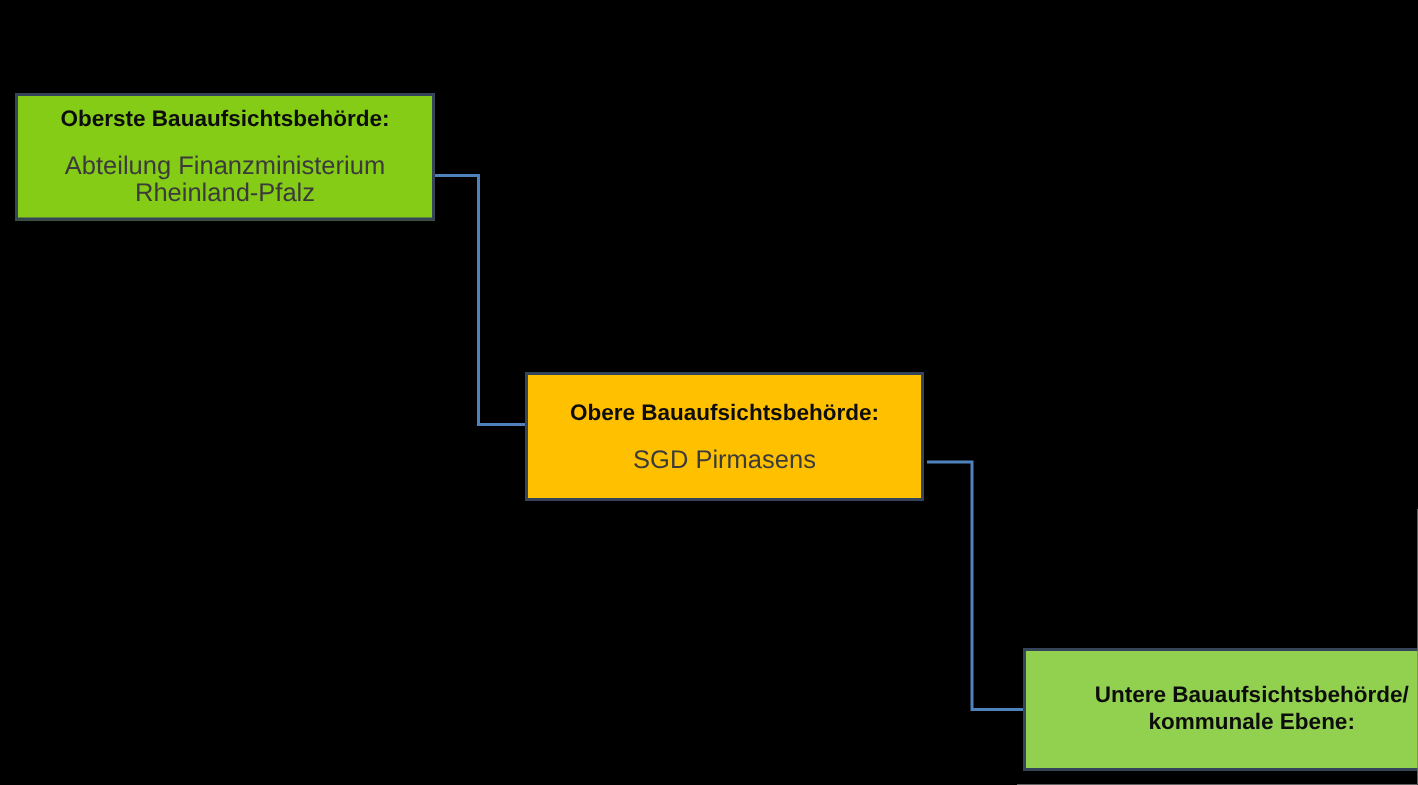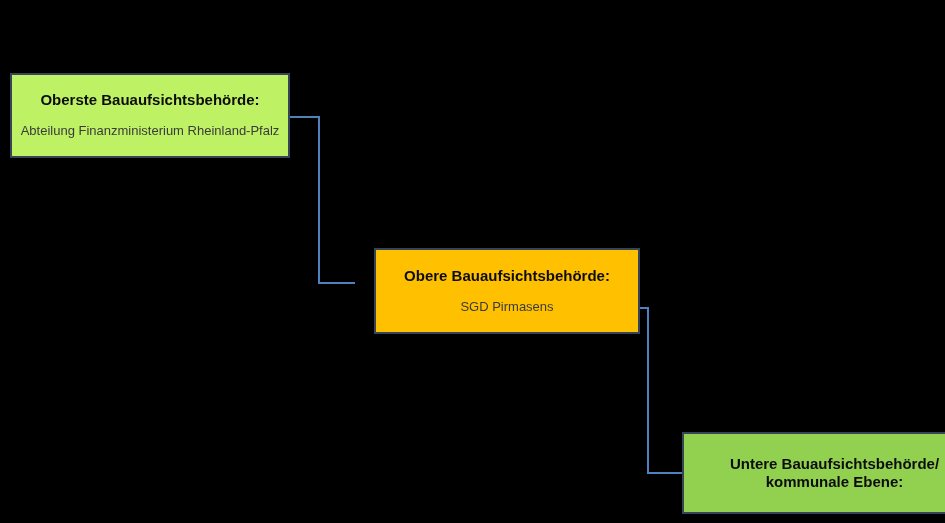--- a/index.html
+++ b/index.html
@@ -41,42 +41,42 @@
   }
   .node-title {
     font-size: 15px;
     line-height: 18px;
     font-weight: 700;
     color: var(--title-text, #000000);
     text-align: center;
     width: 100%;
   }
   .node-subtitle {
-    font-size: 13px;
+    font-size: 17px;
     line-height: 18px;
     font-weight: 400;
     color: var(--subtitle-text, #3B3B3B);
     text-align: center;
     width: 100%;
   }
   .node-top    { left: 10px;  top: 62px;  width: 280px; height: 85px; }
-  .node-middle { left: 374px; top: 248px; width: 266px; height: 86px; }
+  .node-middle { left: 350px; top: 248px; width: 266px; height: 86px; }
   .node-bottom { left: 682px; top: 432px; width: 305px; height: 82px; }
 </style>
 </head>
 <body>
 
 <div class="stage">
 
   <svg class="connector-layer" viewBox="0 0 945 523" xmlns="http://www.w3.org/2000/svg">
     <polyline class="connector" points="289,117 319,117 319,283 355,283"></polyline>
     <polyline class="connector" points="618,308 648,308 648,473 683,473"></polyline>
   </svg>
 
-  <div class="node node-top" style="background-color: #bef264; margin-top: 11px;">
+  <div class="node node-top" style="background-color: #84cc16;">
     <div class="node-title">Oberste Bauaufsichtsbehörde:</div>
     <div class="node-subtitle">Abteilung Finanzministerium Rheinland-Pfalz</div>
   </div>
 
   <div class="node node-middle" style="background-color: rgb(255, 192, 0);">
     <div class="node-title">Obere Bauaufsichtsbehörde:</div>
     <div class="node-subtitle">SGD Pirmasens</div>
   </div>
 
   <div class="node node-bottom" style="background-color: rgb(146, 208, 80);">

